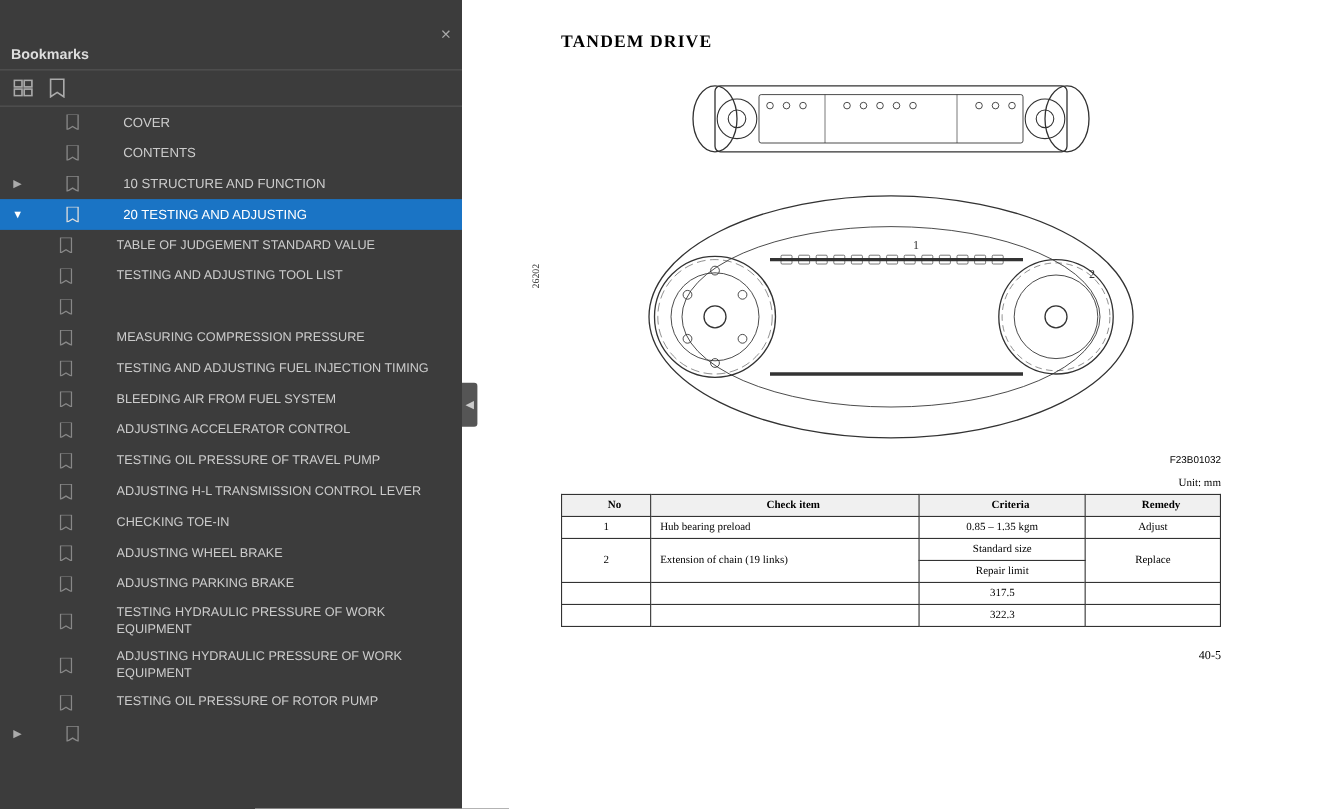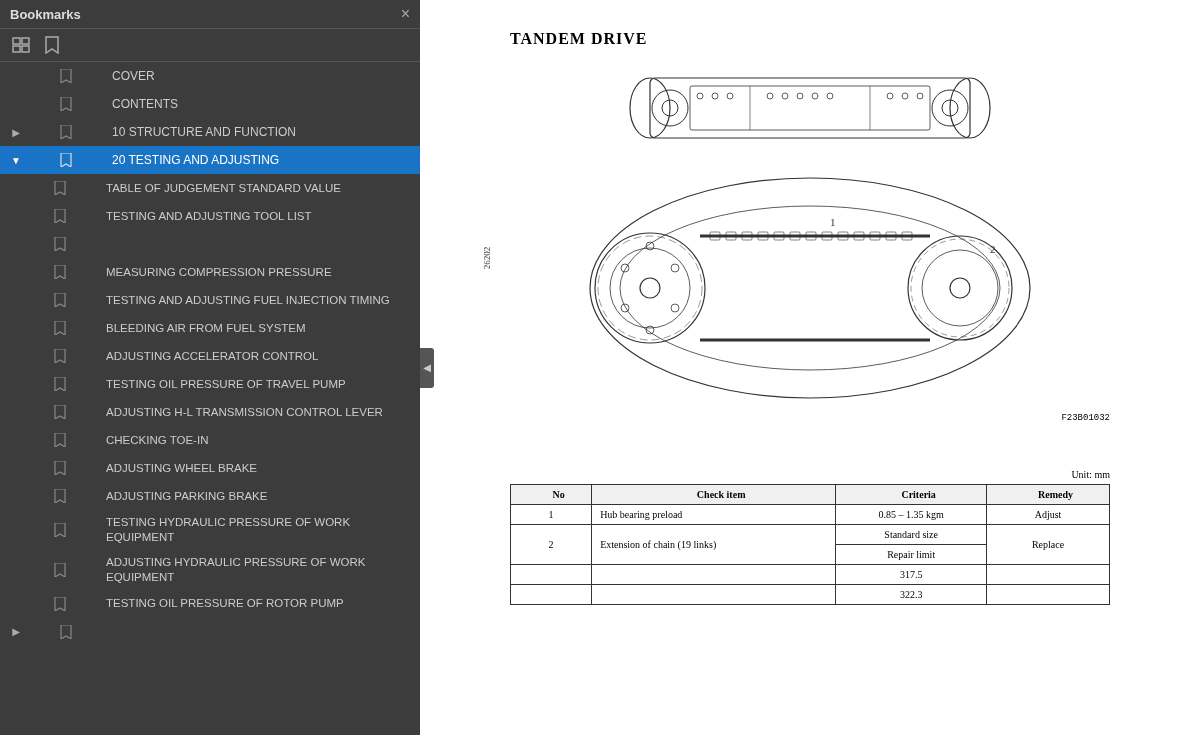--- a/index.html
+++ b/index.html
@@ -29,20 +29,21 @@
       justify-content: space-between;
       padding: 6px 10px;
       background: #3c3c3c;
       border-bottom: 1px solid #555;
     }
 
     #sidebar-title {
       color: #ddd;
       font-size: 13px;
       font-weight: 600;
+      margin-top: 36px;
     }
 
     #close-btn {
       color: #aaa;
       font-size: 16px;
       cursor: pointer;
       background: none;
       border: none;
       line-height: 1;
     }
@@ -199,21 +200,21 @@
       letter-spacing: 1px;
     }
 
     .diagram-svg {
       width: 480px;
       height: 360px;
     }
 
     .table-area {
       width: 100%;
-      margin-top: 22px;
+      margin-top: 0;
     }
 
     .unit-label {
       font-size: 10px;
       text-align: right;
       margin-bottom: 4px;
       font-family: 'Times New Roman', serif;
     }
 
     .data-table {
@@ -237,22 +238,22 @@
 
     .data-table td.left-align {
       text-align: left;
     }
 
     .fig-label {
       font-size: 9px;
       text-align: right;
       width: 100%;
       margin-top: -15px;
-      margin-bottom: 24px;
-      font-family: Liberation Mono, monospace;
+      margin-bottom: 11px;
+      font-family: Liberation Sans, sans-serif;
     }
 
     .diagram-wrapper {
       position: relative;
       display: flex;
       flex-direction: column;
       align-items: center;
       width: 100%;
     }
   </style>
@@ -602,15 +603,16 @@
             <tr>
               <td></td>
               <td></td>
               <td>322.3</td>
               <td></td>
             </tr>
           </tbody>
         </table>
       </div>
 
+      <div style="text-align:right; margin-top:20px; font-size:11px; font-family:'Times New Roman',serif;">40-5</div>
     </div>
   </div>
 </div>
 
 </body></html>

